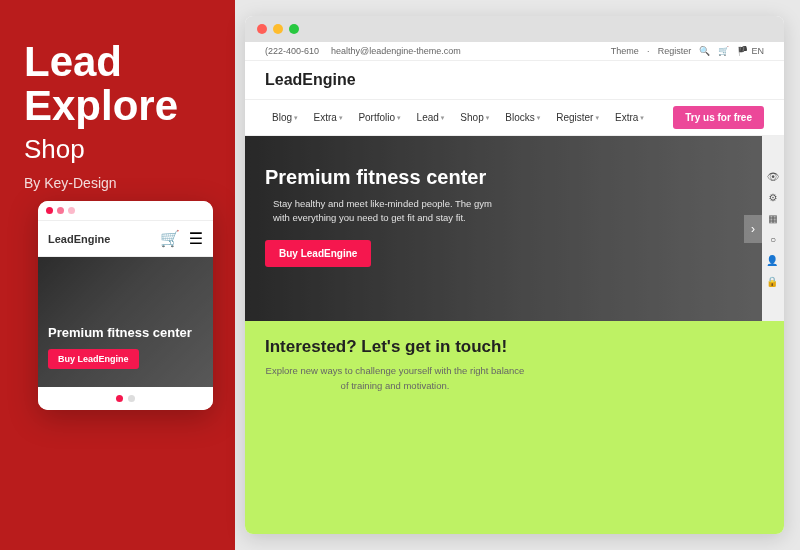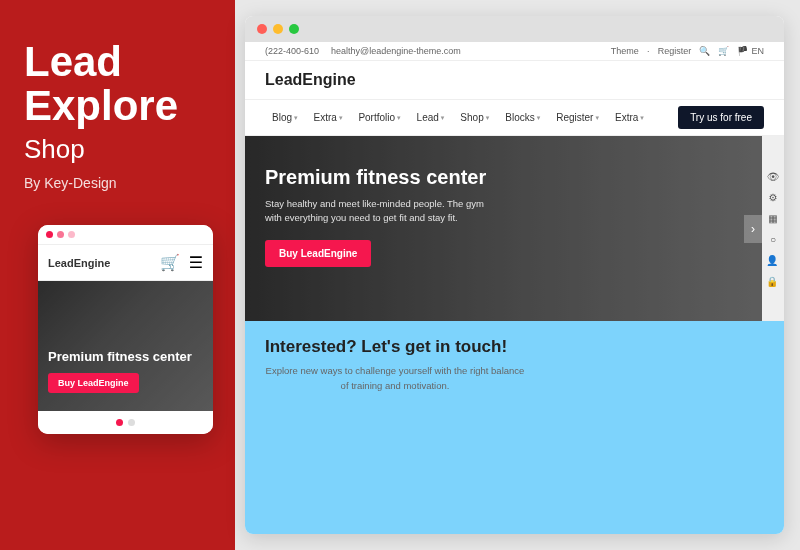--- a/index.html
+++ b/index.html
@@ -38,21 +38,20 @@
       font-weight: 400;
       color: #fff;
       margin-bottom: 10px;
       align-self: flex-start;
     }
 
     .brand-byline {
       font-size: 14px;
       color: rgba(255,255,255,0.85);
       align-self: flex-start;
-      margin-bottom: 24px;
     }
 
     
     .mobile-preview {
       width: 175px;
       background: #fff;
       border-radius: 10px;
       overflow: hidden;
       box-shadow: 0 8px 30px rgba(0,0,0,0.25);
       margin-top: 10px;
@@ -272,27 +271,27 @@
       align-items: center;
       gap: 2px;
     }
 
     .nav-item .caret {
       font-size: 7px;
       color: #999;
     }
 
     .nav-cta {
-      background: #0f172a;
+      background: #ec4899;
       color: #fff;
       border: none;
       padding: 6px 12px;
       border-radius: 3px;
       font-size: 10px;
-      font-weight: 400;
+      font-weight: 700;
       cursor: pointer;
       margin-left: auto;
     }
 
     
     .hero-section {
       position: relative;
       height: 185px;
       background: #555;
       overflow: hidden;
@@ -325,20 +324,21 @@
       color: #fff;
       margin-bottom: 8px;
     }
 
     .hero-desc {
       font-size: 9.5px;
       color: rgba(255,255,255,0.85);
       line-height: 1.5;
       margin-bottom: 14px;
       max-width: 220px;
+      margin-left: 8px;
     }
 
     .hero-btn {
       background: #f5174e;
       color: #fff;
       border: none;
       padding: 8px 14px;
       border-radius: 3px;
       font-size: 10px;
       font-weight: 700;
@@ -361,21 +361,21 @@
     }
 
     .tool-icon {
       font-size: 10px;
       color: #555;
       cursor: pointer;
     }
 
     
     .below-hero {
-      background: #7dd3fc;
+      background: #bef264;
       padding: 16px 20px;
       flex: 1;
     }
 
     .below-hero-title {
       font-size: 17px;
       font-weight: 700;
       color: #222;
       margin-bottom: 6px;
     }

